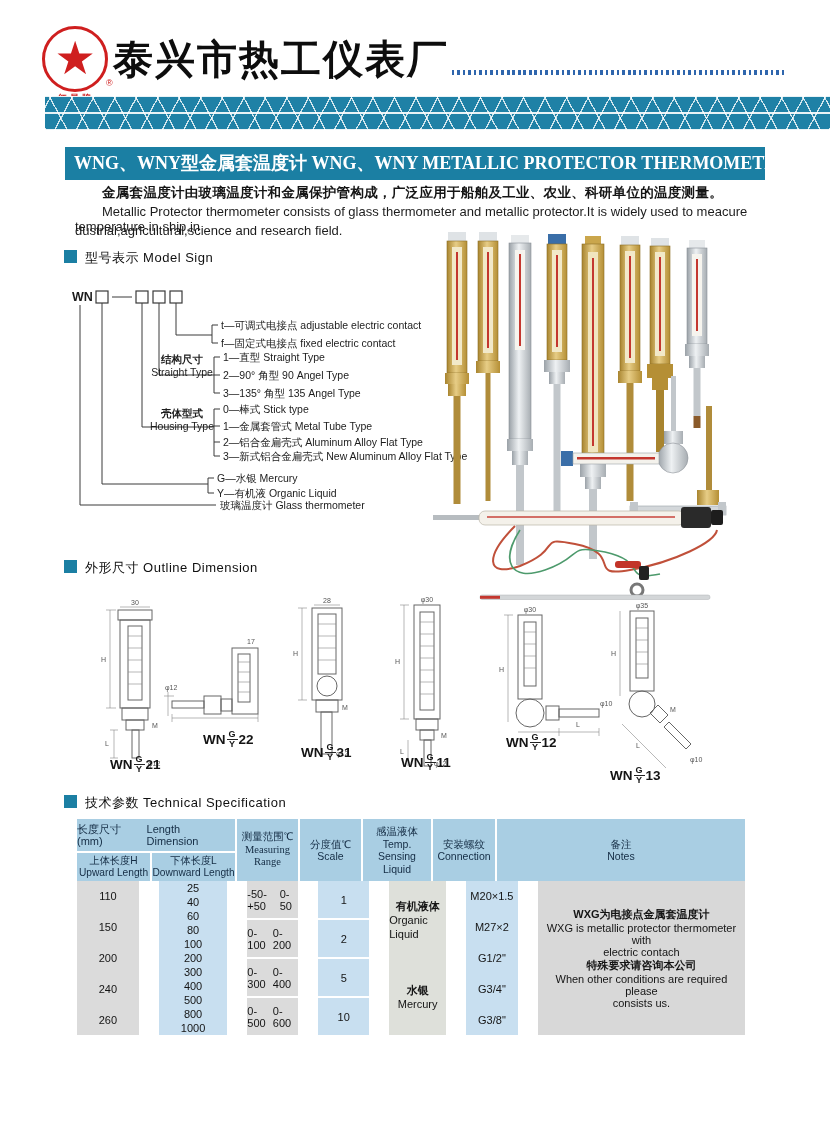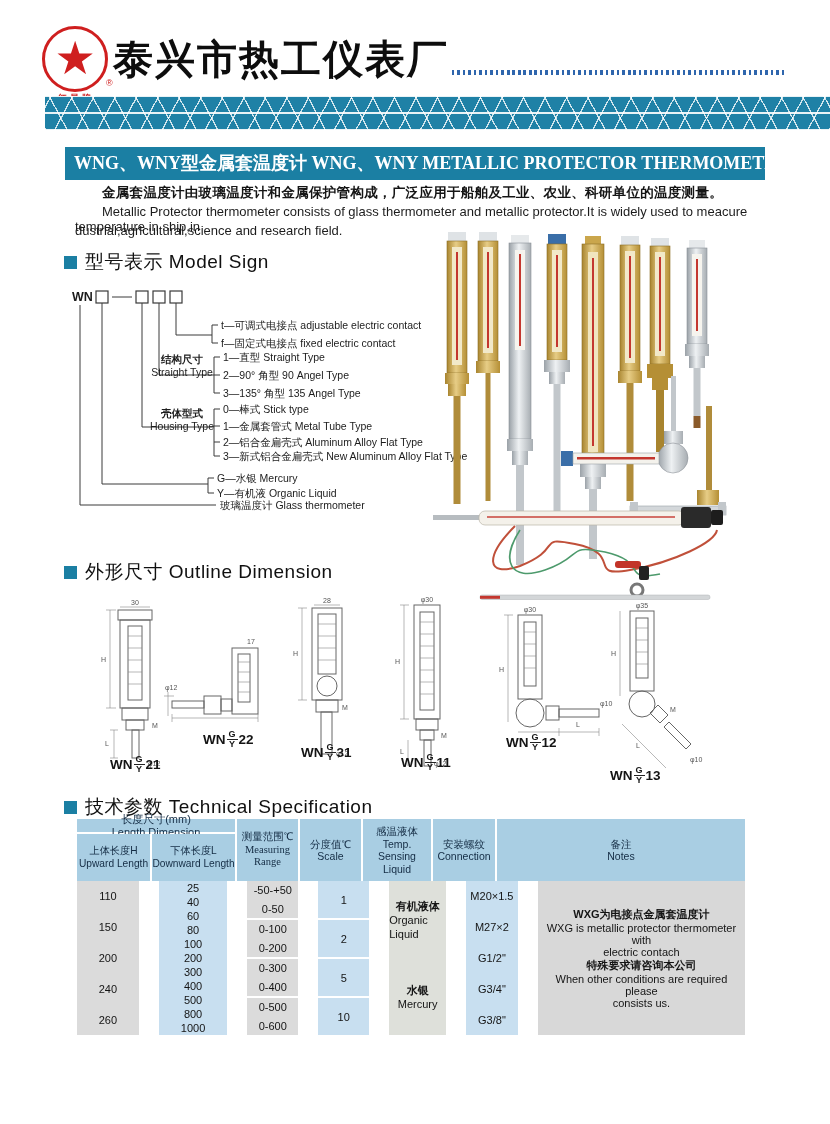--- a/index.html
+++ b/index.html
@@ -27,21 +27,21 @@
   
   .title-bar{position:absolute;left:65px;top:147px;width:700px;height:33px;background:#1b7fa3;
              color:#fff;font-family:"Liberation Serif",serif;font-weight:bold;font-size:18px;
              line-height:33px;padding-left:9px;box-sizing:border-box;white-space:nowrap;}
   .intro-cn{position:absolute;left:75px;top:184px;width:722px;font-size:13.5px;font-weight:bold;
             color:#151515;text-indent:27px;letter-spacing:.3px;}
   .intro-en1{position:absolute;left:75px;top:204px;width:726px;font-size:13px;color:#1c1c1c;text-indent:27px;}
   .intro-en2{position:absolute;left:75px;top:223px;width:726px;font-size:13px;color:#1c1c1c;}
 
   
-  .sec-head{position:absolute;font-size:19px;color:#101010;letter-spacing:.5px;white-space:nowrap;}
+  .sec-head{position:absolute;font-size:13px;color:#101010;letter-spacing:.5px;white-space:nowrap;}
   .sec-sq{display:inline-block;width:13px;height:13px;background:#1b7fa3;margin-right:8px;vertical-align:-1px;}
 
   
   svg{display:block;}
   svg text{font-family:"Liberation Sans",sans-serif;fill:#1c1c1c;}
   .tree-line{stroke:#3a3a3a;stroke-width:1;fill:none;}
   .tree-box{stroke:#3a3a3a;stroke-width:1.2;fill:none;}
   .t10{font-size:10.5px;}
   .twn{font-size:12.5px;font-weight:bold;}
   .dim{font-size:7px;fill:#555;}
@@ -56,37 +56,37 @@
   .frac .ftop{border-bottom:1px solid #222;padding:0 2px;}
 
   
   .spec-table{position:absolute;left:77px;top:819px;width:668px;height:213px;font-size:11px;}
   .thead{display:flex;height:62px;}
   .th{background:#a9cee3;color:#142c44;display:flex;flex-direction:column;justify-content:center;
       align-items:center;text-align:center;border-right:2px solid #fff;box-sizing:border-box;
       font-size:10.5px;line-height:12.5px;}
   .th:last-child{border-right:none;}
   .th-len{display:flex;flex-direction:column;border-right:2px solid #fff;box-sizing:border-box;width:160px;}
-  .th-len-top{height:15px;background:#a9cee3;color:#142c44;display:flex;flex-direction:column;
+  .th-len-top{height:34px;background:#a9cee3;color:#142c44;display:flex;flex-direction:row;
               justify-content:center;align-items:center;border-bottom:2px solid #fff;box-sizing:border-box;
               line-height:12.5px;}
   .th-len-sub{display:flex;height:32px;flex:1;}
   .th-sub{background:#a9cee3;color:#142c44;display:flex;flex-direction:column;justify-content:center;
           align-items:center;text-align:center;box-sizing:border-box;line-height:12.5px;font-size:10.2px;}
   .th-sub.first{width:76px;border-right:2px solid #fff;}
   .th-sub.second{width:84px;}
   .tbody{display:flex;height:154px;gap:18px;}
   .bcol{box-sizing:border-box;border-right:2px solid #fff;display:flex;flex-direction:column;color:#141414;}
   .bcol:last-child{border-right:none;justify-content:center;}
   .col-gray{background:#dbdbdb;}
   .col-blue{background:#c8dff0;}
   .col-liquid{background:#dee0da;}
   .col-notes{background:#d8d8d8;}
   .evenly{justify-content:space-around;align-items:center;text-align:center;}
-  .rgroup{flex:1;display:flex;flex-direction:column;justify-content:space-around;align-items:center;
+  .rgroup{flex:1;display:flex;justify-content:space-around;align-items:center;
           border-bottom:2px solid #fff;box-sizing:border-box;}
   .rgroup:last-child{border-bottom:none;}
   .sgroup{flex:1;display:flex;justify-content:center;align-items:center;border-bottom:2px solid #fff;
           box-sizing:border-box;}
   .sgroup:last-child{border-bottom:none;}
   .liq{flex:1;display:flex;flex-direction:column;justify-content:center;align-items:center;line-height:14px;}
   .liq .cn{font-weight:bold;}
   .note-cn{font-weight:bold;}
 </style>
 </head>

